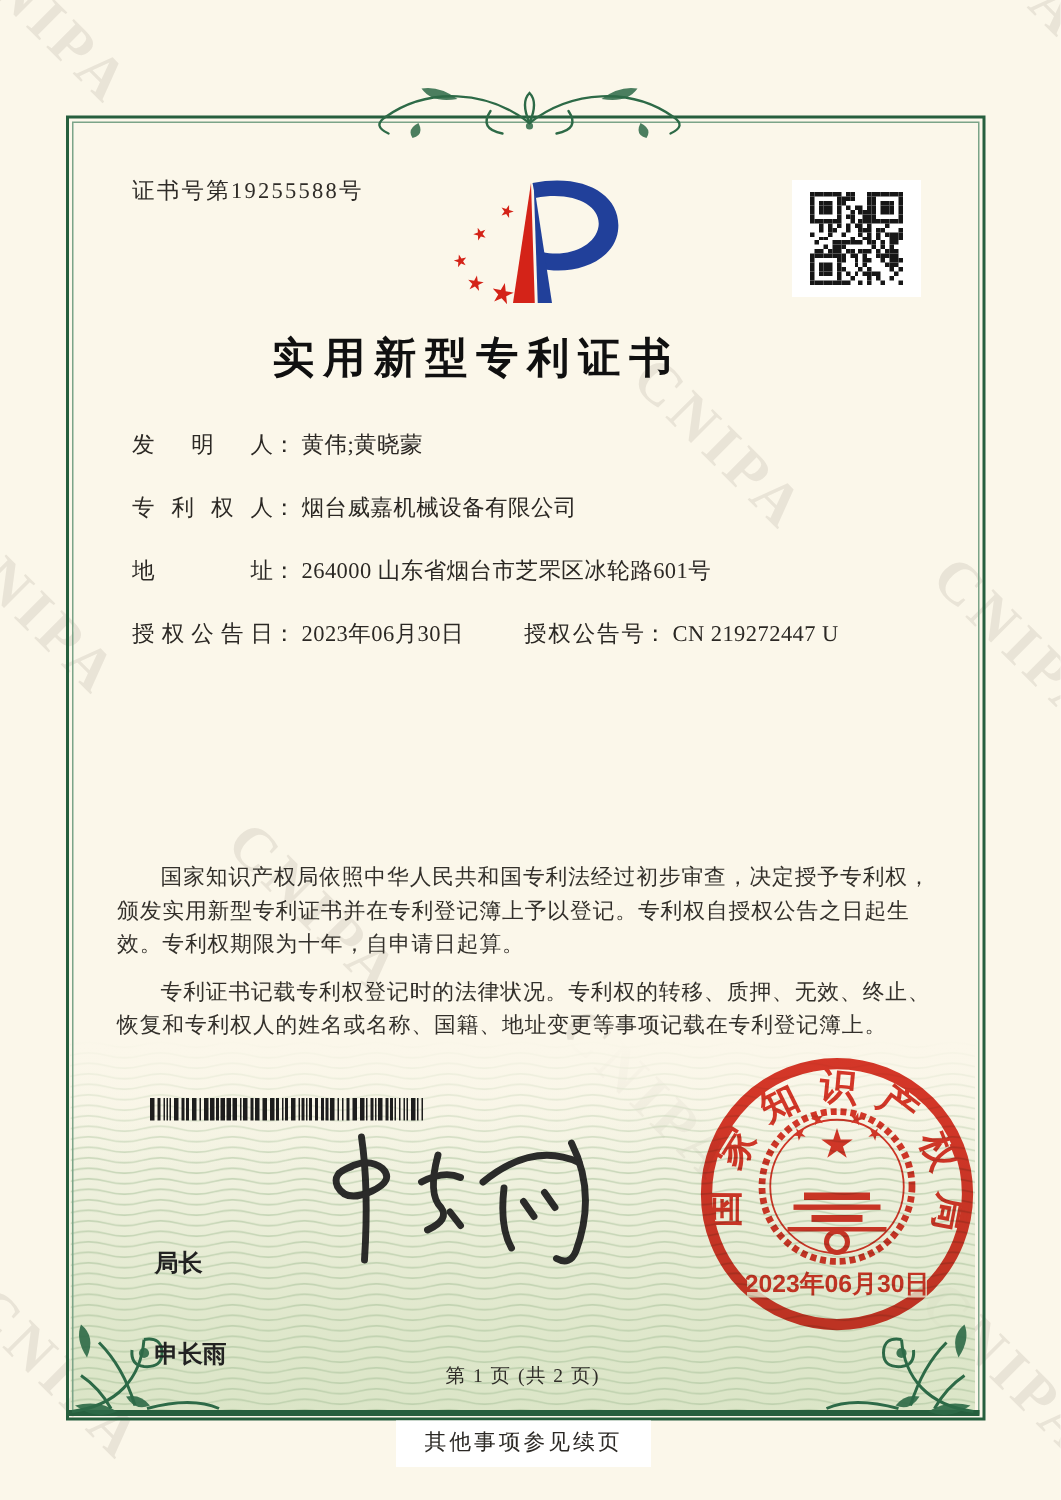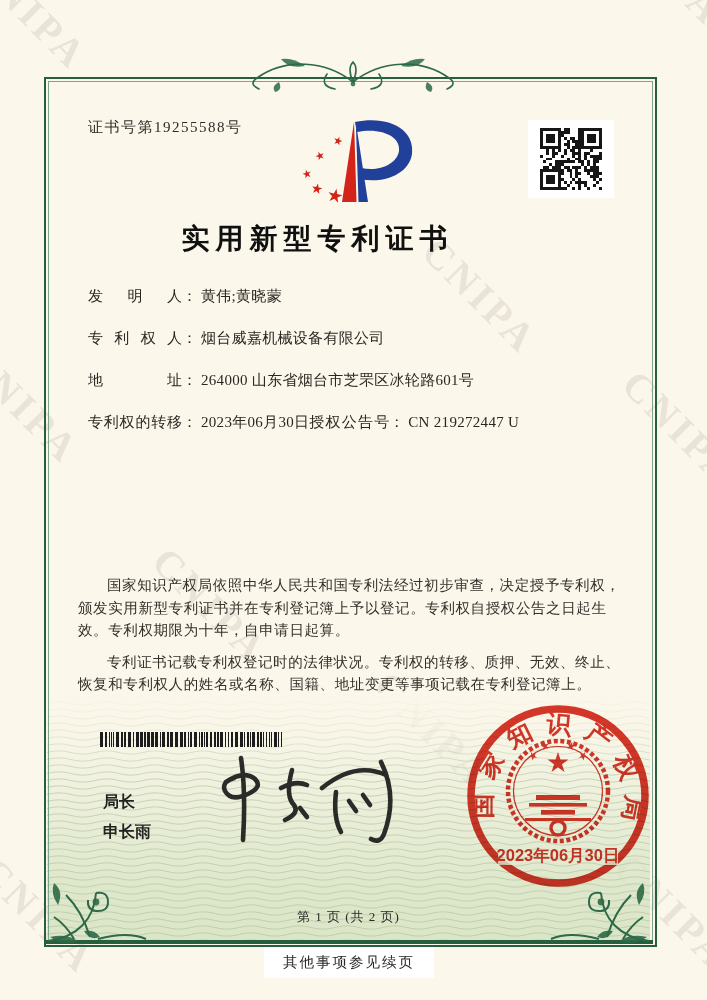--- a/index.html
+++ b/index.html
@@ -28,32 +28,32 @@
   .qr{position:absolute;left:12px;top:8px;width:62px;height:62px;
       display:grid;grid-template-columns:repeat(21,1fr);grid-template-rows:repeat(21,1fr);background:#fff;}
   .qr i{display:block;}
   .qr i.on{background:#161616;}
   .title{position:absolute;left:44px;top:220px;width:547px;text-align:center;
       font-size:28px;font-weight:700;letter-spacing:6px;color:#101010;z-index:3;}
   
   .fields{position:absolute;left:88px;top:287px;width:545px;z-index:3;font-size:15px;color:#2b2824;}
   .frow{position:relative;height:42px;white-space:nowrap;}
   .flabel{display:inline-block;width:94px;text-align:justify;text-align-last:justify;vertical-align:top;}
-  .flabel2{display:inline-block;width:80px;text-align:justify;text-align-last:justify;vertical-align:top;}
+  .flabel2{display:inline-block;width:80px;text-align:justify;text-align-last:justify;margin-left:40px;vertical-align:top;}
   .fcolon{display:inline-block;margin-right:4px;}
   .fvalue{letter-spacing:0.3px;}
   
   .paras{position:absolute;left:78px;top:574px;width:552px;z-index:3;color:#33302b;}
   .paras p{margin:0 0 9px 0;text-indent:2em;font-size:14.5px;line-height:22.5px;letter-spacing:0.6px;}
   
   .barcode{position:absolute;left:100px;top:732px;width:188px;height:15px;display:flex;z-index:3;}
   .barcode i{background:#1d1d1d;display:block;}
   .signer{position:absolute;left:103px;top:792px;z-index:3;
       font-family:"Liberation Sans","DejaVu Sans",sans-serif;font-size:16px;font-weight:700;color:#222;}
-  .signer div{margin-bottom:9px;}
+  .signer div{margin-bottom:9px;margin-top:40px;}
   .signature{position:absolute;left:200px;top:748px;z-index:4;}
   .seal{position:absolute;left:458px;top:699px;z-index:6;mix-blend-mode:multiply;}
   .pageinfo{position:absolute;left:44px;top:908px;width:609px;text-align:center;
       font-size:13px;color:#2f2c28;z-index:3;letter-spacing:1px;}
   .contbox{position:absolute;left:264px;top:947px;width:170px;height:31px;background:#ffffff;
       text-align:center;line-height:31px;font-size:14.5px;letter-spacing:2px;color:#2b2824;z-index:3;}
   .orn{position:absolute;z-index:2;pointer-events:none;}
 </style>
 </head>
 <body>
@@ -609,21 +609,21 @@
   <div class="frow">
     <span class="flabel">发明人</span><span class="fcolon">：</span><span class="fvalue">黄伟;黄晓蒙</span>
   </div>
   <div class="frow">
     <span class="flabel">专利权人</span><span class="fcolon">：</span><span class="fvalue">烟台威嘉机械设备有限公司</span>
   </div>
   <div class="frow">
     <span class="flabel">地址</span><span class="fcolon">：</span><span class="fvalue">264000 山东省烟台市芝罘区冰轮路601号</span>
   </div>
   <div class="frow">
-    <span class="flabel">专利权的转移</span><span class="fcolon">：</span><span class="fvalue">2023年06月30日</span><span class="flabel2">授权公告号</span><span class="fcolon">：</span><span class="fvalue">CN 219272447 U</span>
+    <span class="flabel">授权公告日</span><span class="fcolon">：</span><span class="fvalue">2023年06月30日</span><span class="flabel2">授权公告号</span><span class="fcolon">：</span><span class="fvalue">CN 219272447 U</span>
   </div>
 </div>
 
 <div class="paras">
   <p>国家知识产权局依照中华人民共和国专利法经过初步审查，决定授予专利权，颁发实用新型专利证书并在专利登记簿上予以登记。专利权自授权公告之日起生效。专利权期限为十年，自申请日起算。</p>
   <p>专利证书记载专利权登记时的法律状况。专利权的转移、质押、无效、终止、恢复和专利权人的姓名或名称、国籍、地址变更等事项记载在专利登记簿上。</p>
 </div>
 
 <div class="barcode">
     <i style="width:3px;margin-right:2px"></i>

